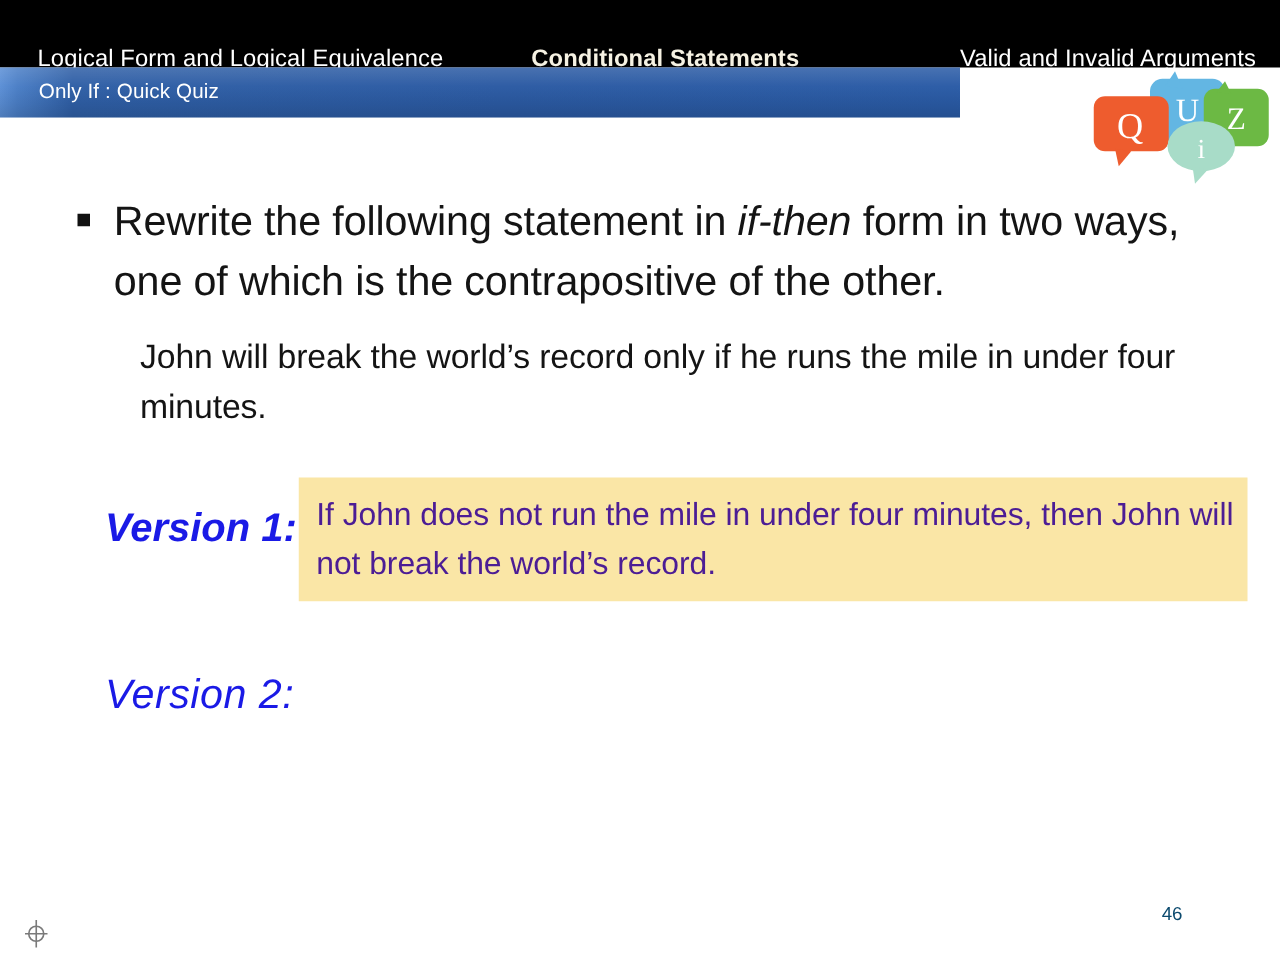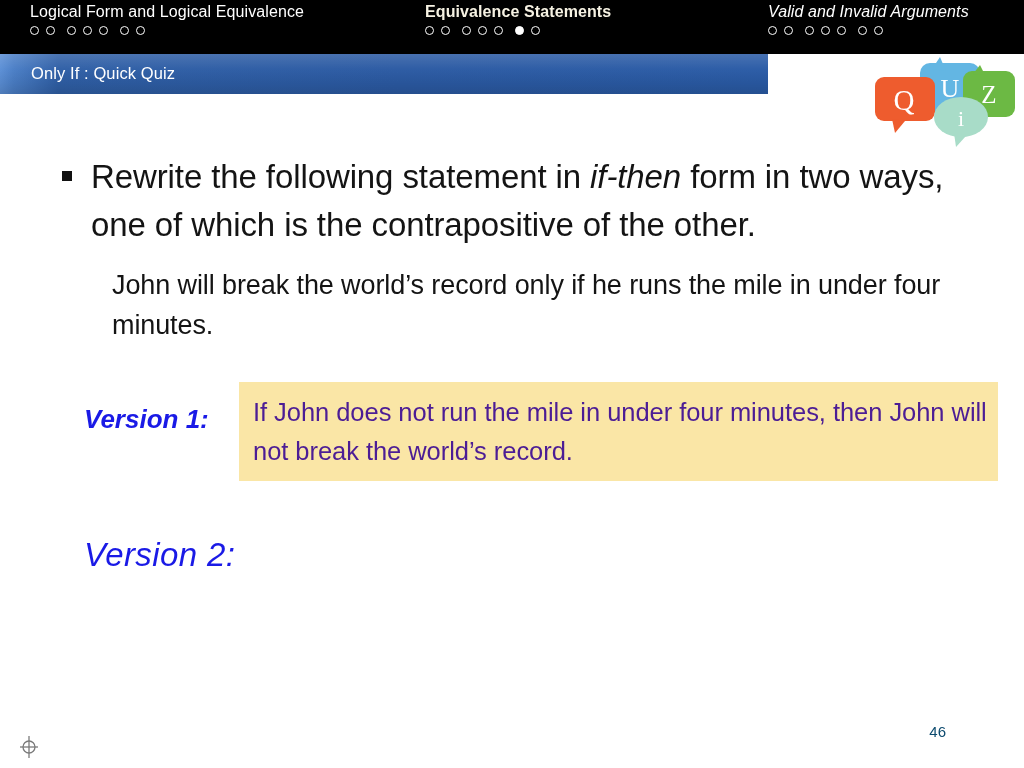--- a/index.html
+++ b/index.html
@@ -23,25 +23,26 @@
     position: absolute;
     left: 0; top: 0;
     width: 1024px; height: 54px;
     background: #000000;
   }
   .nav-group {
     position: absolute;
     top: 4px;
   }
   .nav-group .nav-title {
-    font-size: 16px;
+    font-size: 19px;
     line-height: 16px;
     color: #ffffff;
     letter-spacing: 0.1px;
     white-space: nowrap;
+    margin-top: 36px;
   }
   .nav-group.current .nav-title {
     font-weight: bold;
     color: #f6f2e3;
   }
   .nav-dots {
     margin-top: 6px;
     display: flex;
     align-items: center;
   }
@@ -52,21 +53,21 @@
     box-sizing: border-box;
     margin-right: 7px;
     background: transparent;
   }
   .nav-dot.gap-before { margin-left: 5px; }
   .nav-dot.active { background: #ffffff; }
 
   
   #nav-group-0 { left: 30px; }
   #nav-group-1 { left: 425px; }
-  #nav-group-2 { left: 768px; font-style: italic; }
+  #nav-group-2 { left: 768px; }
 
   
   .title-bar {
     position: absolute;
     left: 0; top: 54px;
     width: 768px; height: 40px;
     background:
       linear-gradient(to right,
         #5b8fd6 0px, #4a7ec6 14px, #2f5fa6 58px, #2b5aa3 400px, #2a5ba6 760px, #2b5ca8 868px);
   }
@@ -137,21 +138,21 @@
   .version-label {
     position: absolute;
     font-style: italic;
     font-weight: bold;
     color: #1a1ae6;
     white-space: nowrap;
   }
   #version1-label {
     left: 84px;
     top: 404px;
-    font-size: 26px;
+    font-size: 32px;
   }
   #version2-label {
     left: 84px;
     top: 536px;
     font-size: 33px;
     font-weight: normal;
     letter-spacing: 0.4px;
   }
 
   .answer-box {
@@ -201,21 +202,21 @@
         <span class="nav-dot"></span>
         <span class="nav-dot gap-before"></span>
         <span class="nav-dot"></span>
         <span class="nav-dot"></span>
         <span class="nav-dot gap-before"></span>
         <span class="nav-dot"></span>
       </div>
     </div>
 
     <div class="nav-group current" id="nav-group-1">
-      <div class="nav-title">Equivalence Statements</div>
+      <div class="nav-title">Conditional Statements</div>
       <div class="nav-dots">
         <span class="nav-dot"></span>
         <span class="nav-dot"></span>
         <span class="nav-dot gap-before"></span>
         <span class="nav-dot"></span>
         <span class="nav-dot"></span>
         <span class="nav-dot active gap-before"></span>
         <span class="nav-dot"></span>
       </div>
     </div>

